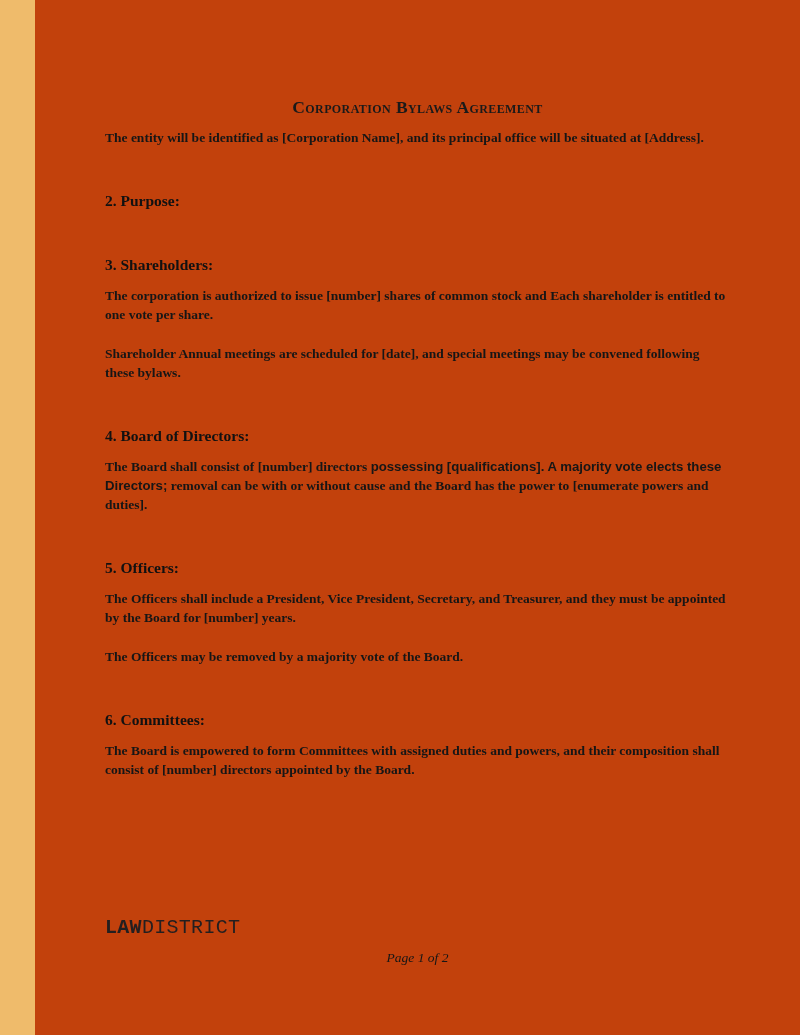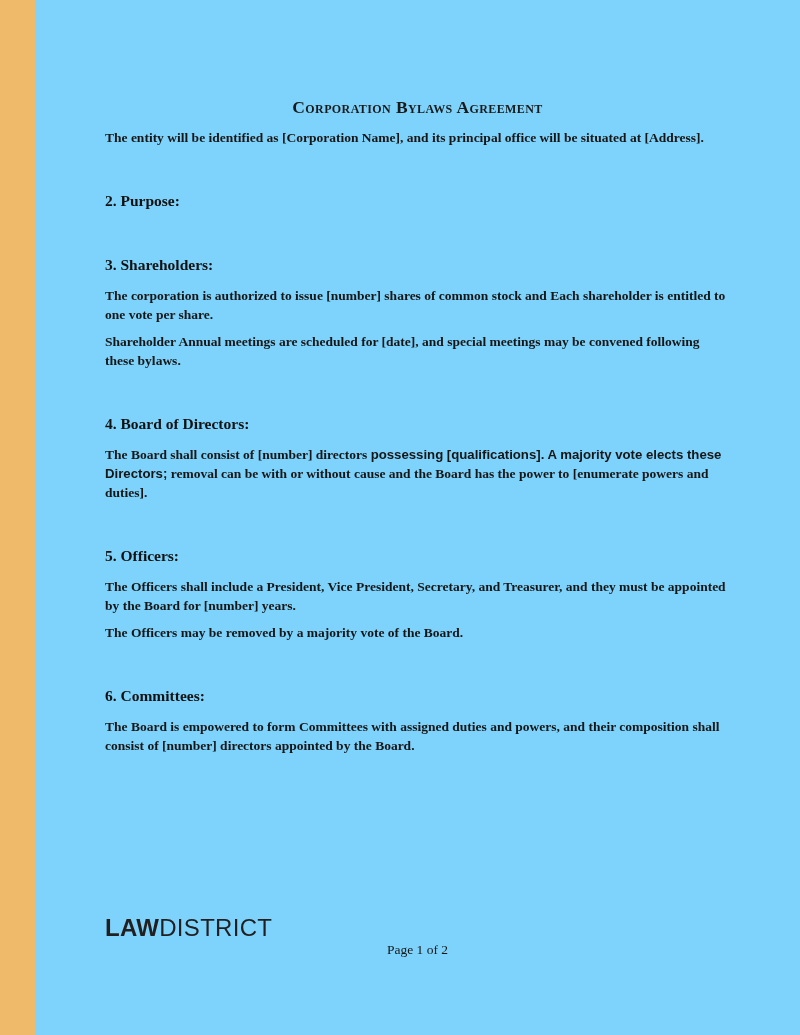--- a/index.html
+++ b/index.html
@@ -1,21 +1,21 @@
 <!DOCTYPE html>
 <html><head>
 <meta charset="utf-8">
 <style>
   * { box-sizing: border-box; }
   html, body { margin: 0; padding: 0; background: #ffffff; }
   .page {
     position: relative;
     width: 800px;
     height: 1035px;
-    background: #7dd3fc;
+    background: #c2410c;
     overflow: hidden;
     font-family: "Liberation Serif", serif;
     color: #141414;
     padding-left: 28px;
   }
   .stripe {
     position: absolute;
     left: 0; top: 0;
     width: 35px; height: 1035px;
     background: #efbb6b;
@@ -43,44 +43,45 @@
     font-weight: 700;
     color: #111111;
   }
   .section.first h2 { margin-top: 57px; }
   .section p {
     margin: 11px 0 0 0;
     line-height: 19px;
     color: #161616;
     font-weight: bold;
   }
-  .section p + p { margin-top: 8px; }
+  .section p + p { margin-top: 20px; }
   .run-serif { font-family: "Liberation Serif", serif; }
   .run-sans  { font-family: "Liberation Sans", sans-serif; font-size: 13.2px; }
   .footer {
     position: absolute;
     left: 105px; top: 917px;
     width: 625px;
   }
   .logo {
-    font-family: Liberation Sans, sans-serif;
-    font-size: 24px;
+    font-family: Liberation Mono, monospace;
+    font-size: 20px;
     line-height: 22px;
     letter-spacing: 0.3px;
     color: #231f20;
   }
   .logo-law { font-weight: 700; }
   .logo-district { font-weight: 400; }
   .page-label {
-    margin-top: 2px;
+    margin-top: 10px;
     text-align: center;
     font-family: "Liberation Serif", serif;
     font-size: 13.5px;
     line-height: 18px;
     color: #161616;
+    font-style: italic;
   }
 </style>
 </head>
 <body>
 
 <div class="page">
   <div class="stripe"></div>
 
   <div class="content">
     <h1 class="doc-title">Corporation Bylaws Agreement</h1>

